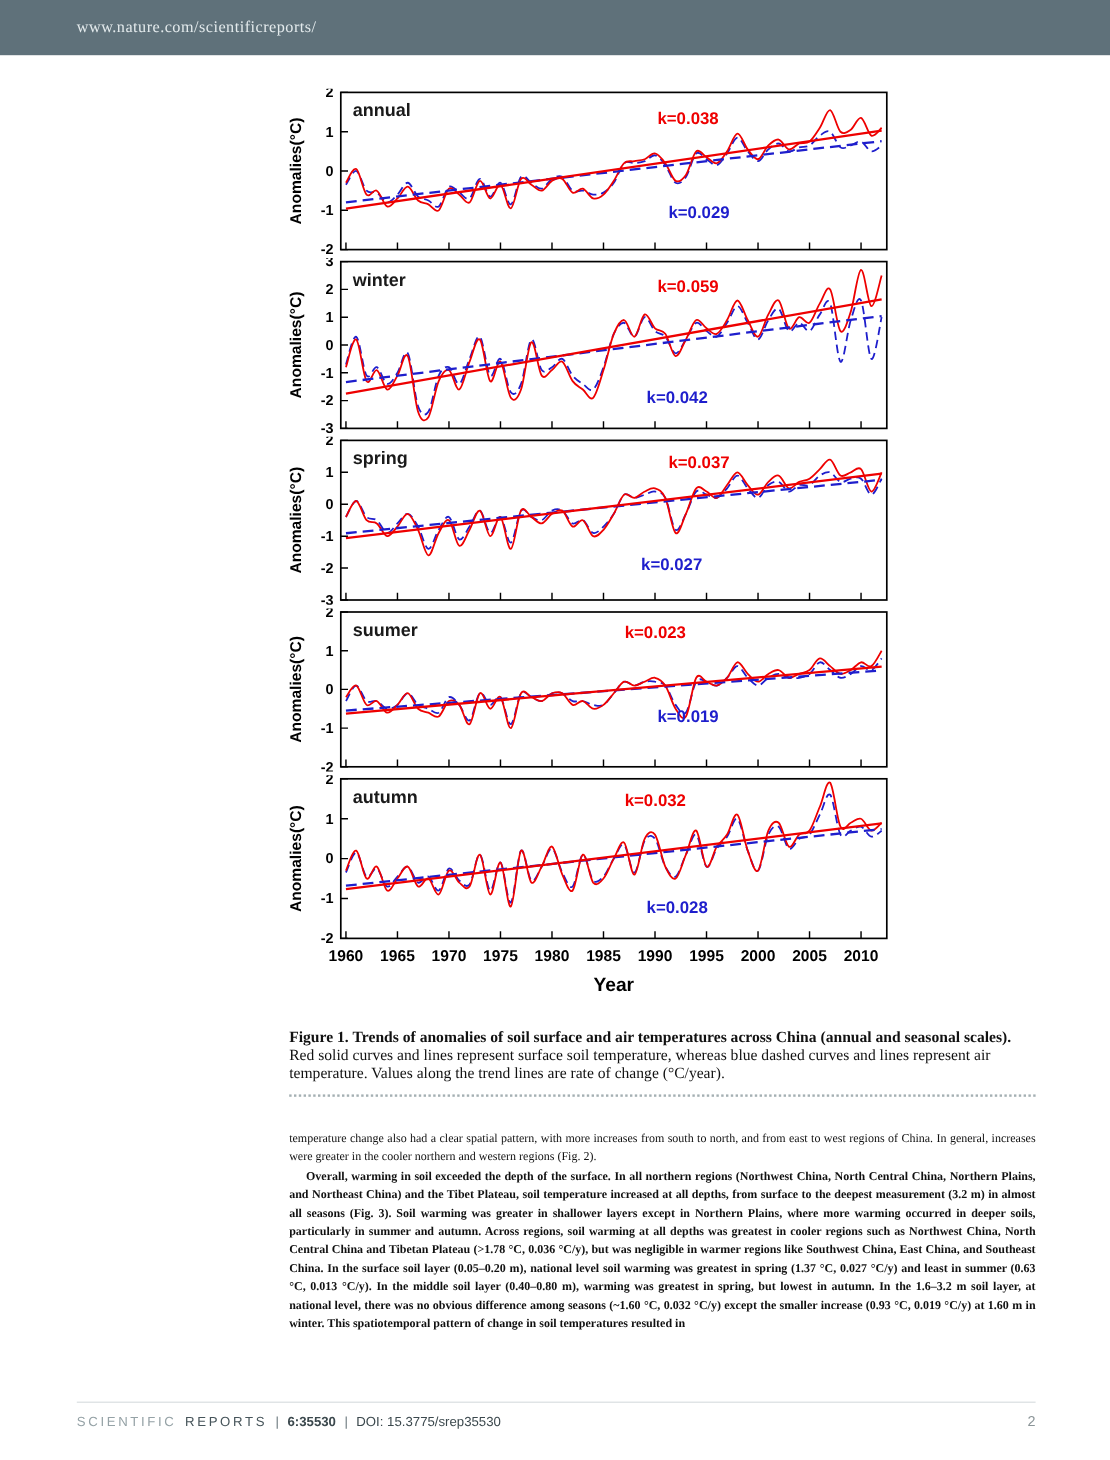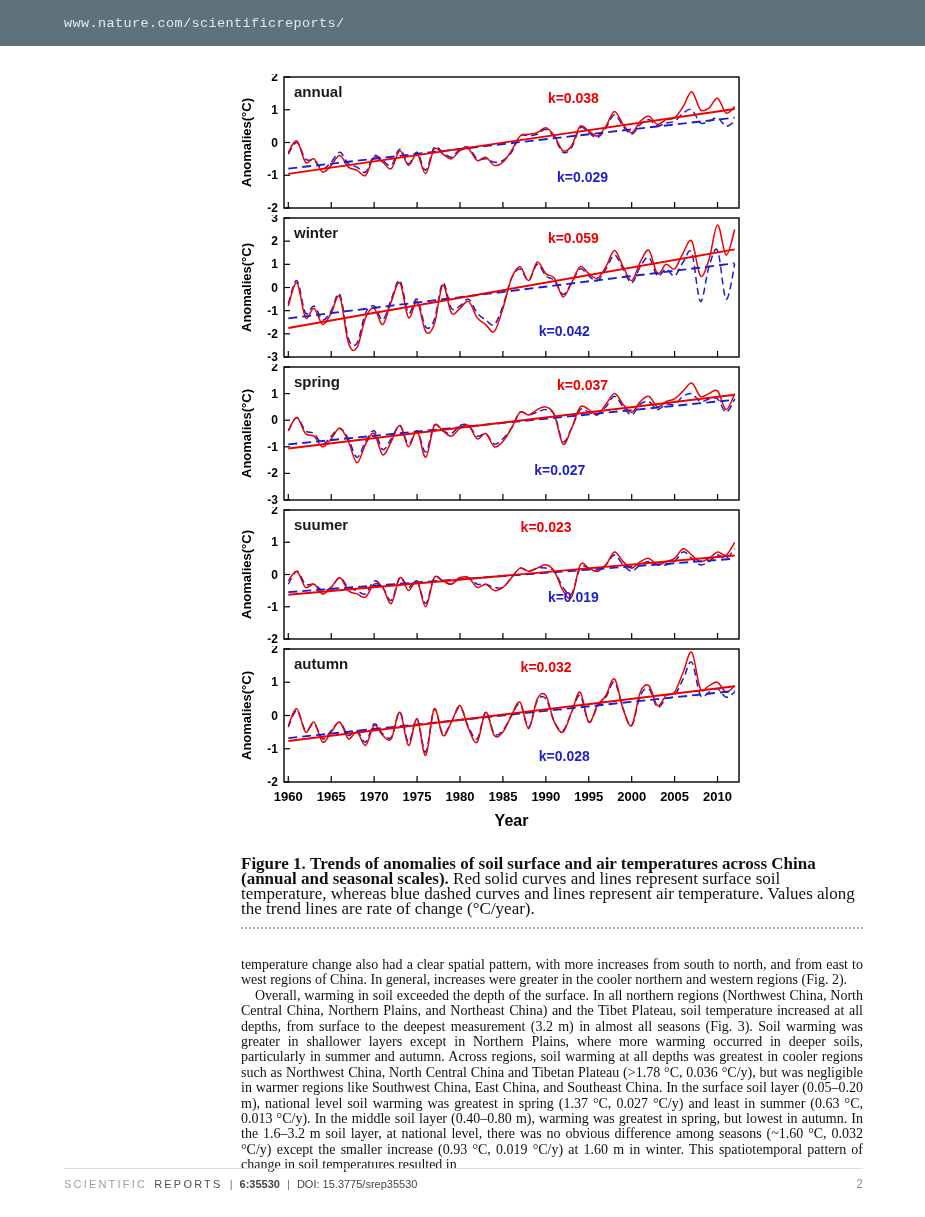--- a/index.html
+++ b/index.html
@@ -1,32 +1,32 @@
 <!DOCTYPE html>
 <html><head>
 <meta charset="utf-8">
 <style>
   html,body{margin:0;padding:0;background:#ffffff;}
   .page{position:relative;width:925px;height:1217px;background:#ffffff;overflow:hidden;
         font-family:"Liberation Serif",serif;color:#111;}
   .topbar{height:46px;background:#5f717a;display:flex;align-items:center;
           padding-left:64px;box-sizing:border-box;}
-  .topbar .url{color:#e3eaec;font-family:Liberation Mono, monospace;font-size:13.5px;
+  .topbar .url{color:#e3eaec;font-family:Liberation Serif, serif;font-size:13.5px;
           letter-spacing:0.4px;}
   .figure-block{margin:28px 0 0 238px;}
   .figure-block svg{display:block;}
   .panel-gap{height:3px;}
-  .caption{margin:20px 0 0 241px;width:622px;font-size:17px;line-height:15px;}
+  .caption{margin:20px 0 0 241px;width:622px;font-size:13px;line-height:15px;}
   .caption .bold{font-weight:bold;}
   .dotted-sep{margin:9px 0 0 241px;width:622px;height:2px;
               border-bottom:2px dotted #a5b0b3;}
-  .body-text{margin:28px 0 0 241px;width:622px;font-size:14px;line-height:15.4px;
+  .body-text{margin:28px 0 0 241px;width:622px;font-size:10px;line-height:15.4px;
              text-align:justify;}
   .body-text p{margin:0;}
-  .body-text p.indent{text-indent:14px;}
+  .body-text p.indent{text-indent:14px;font-weight:bold;}
   .footer-rule{position:absolute;left:64px;right:62px;top:1168px;
                border-top:1px solid #d9dee0;}
   .footer{position:absolute;left:64px;right:62px;top:1177px;display:flex;
           justify-content:space-between;align-items:baseline;
           font-family:"Liberation Sans",sans-serif;font-size:11px;}
   .footer-left span{margin-right:4px;text-align:center;}
   .journal-sc{letter-spacing:2.2px;color:#95a2a6;}
   .journal-rep{letter-spacing:2.2px;color:#46545a;font-weight:normal;}
   .sep{color:#6a787d;}
   .vol{font-weight:bold;color:#3b484d;margin-top:20px;}

